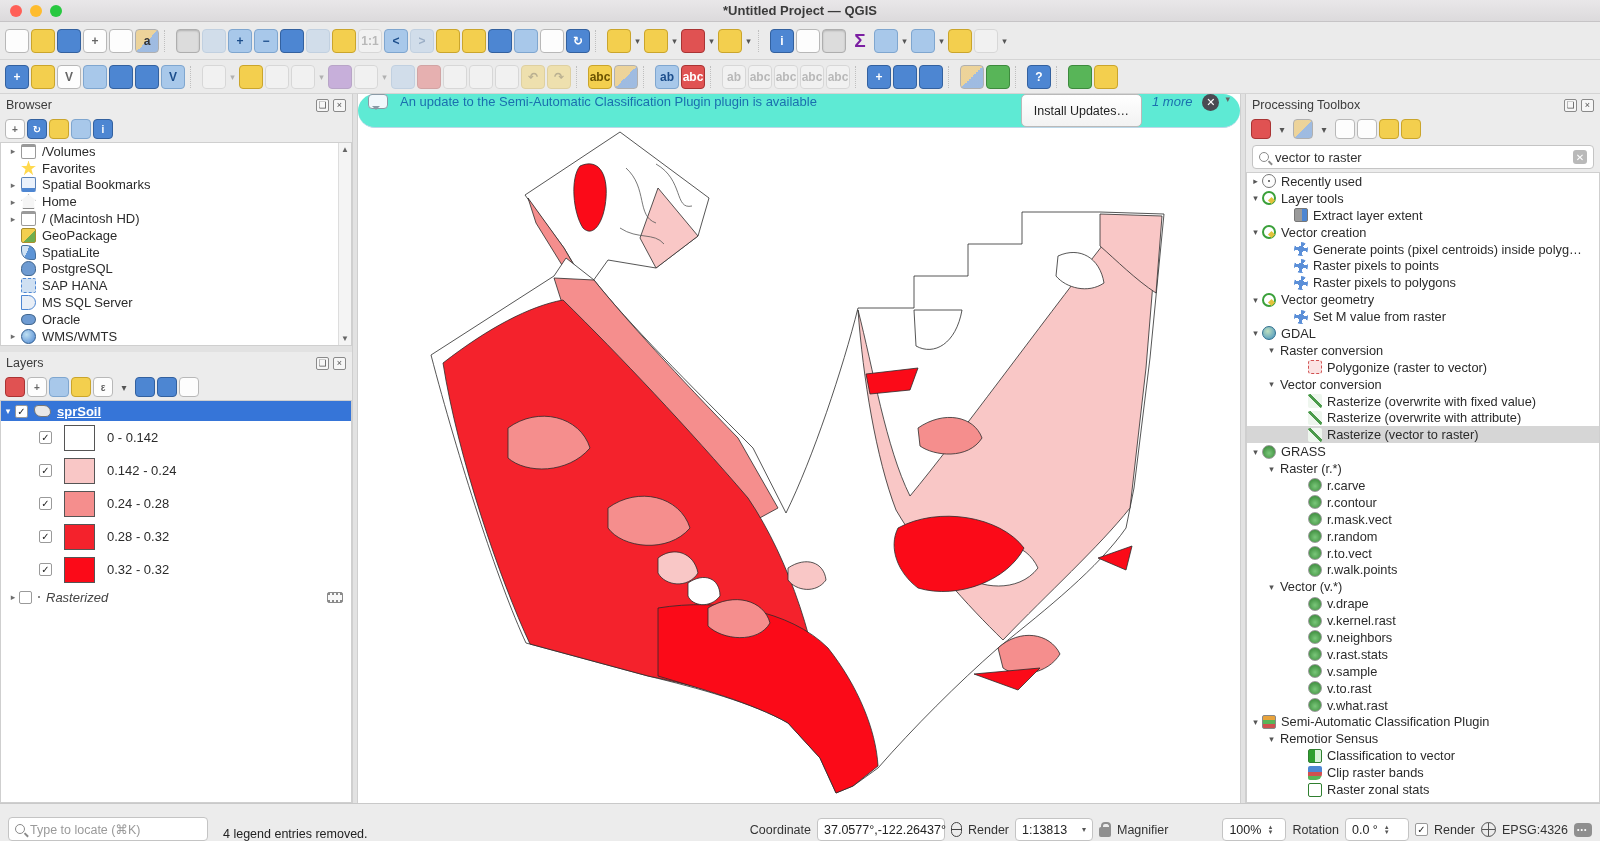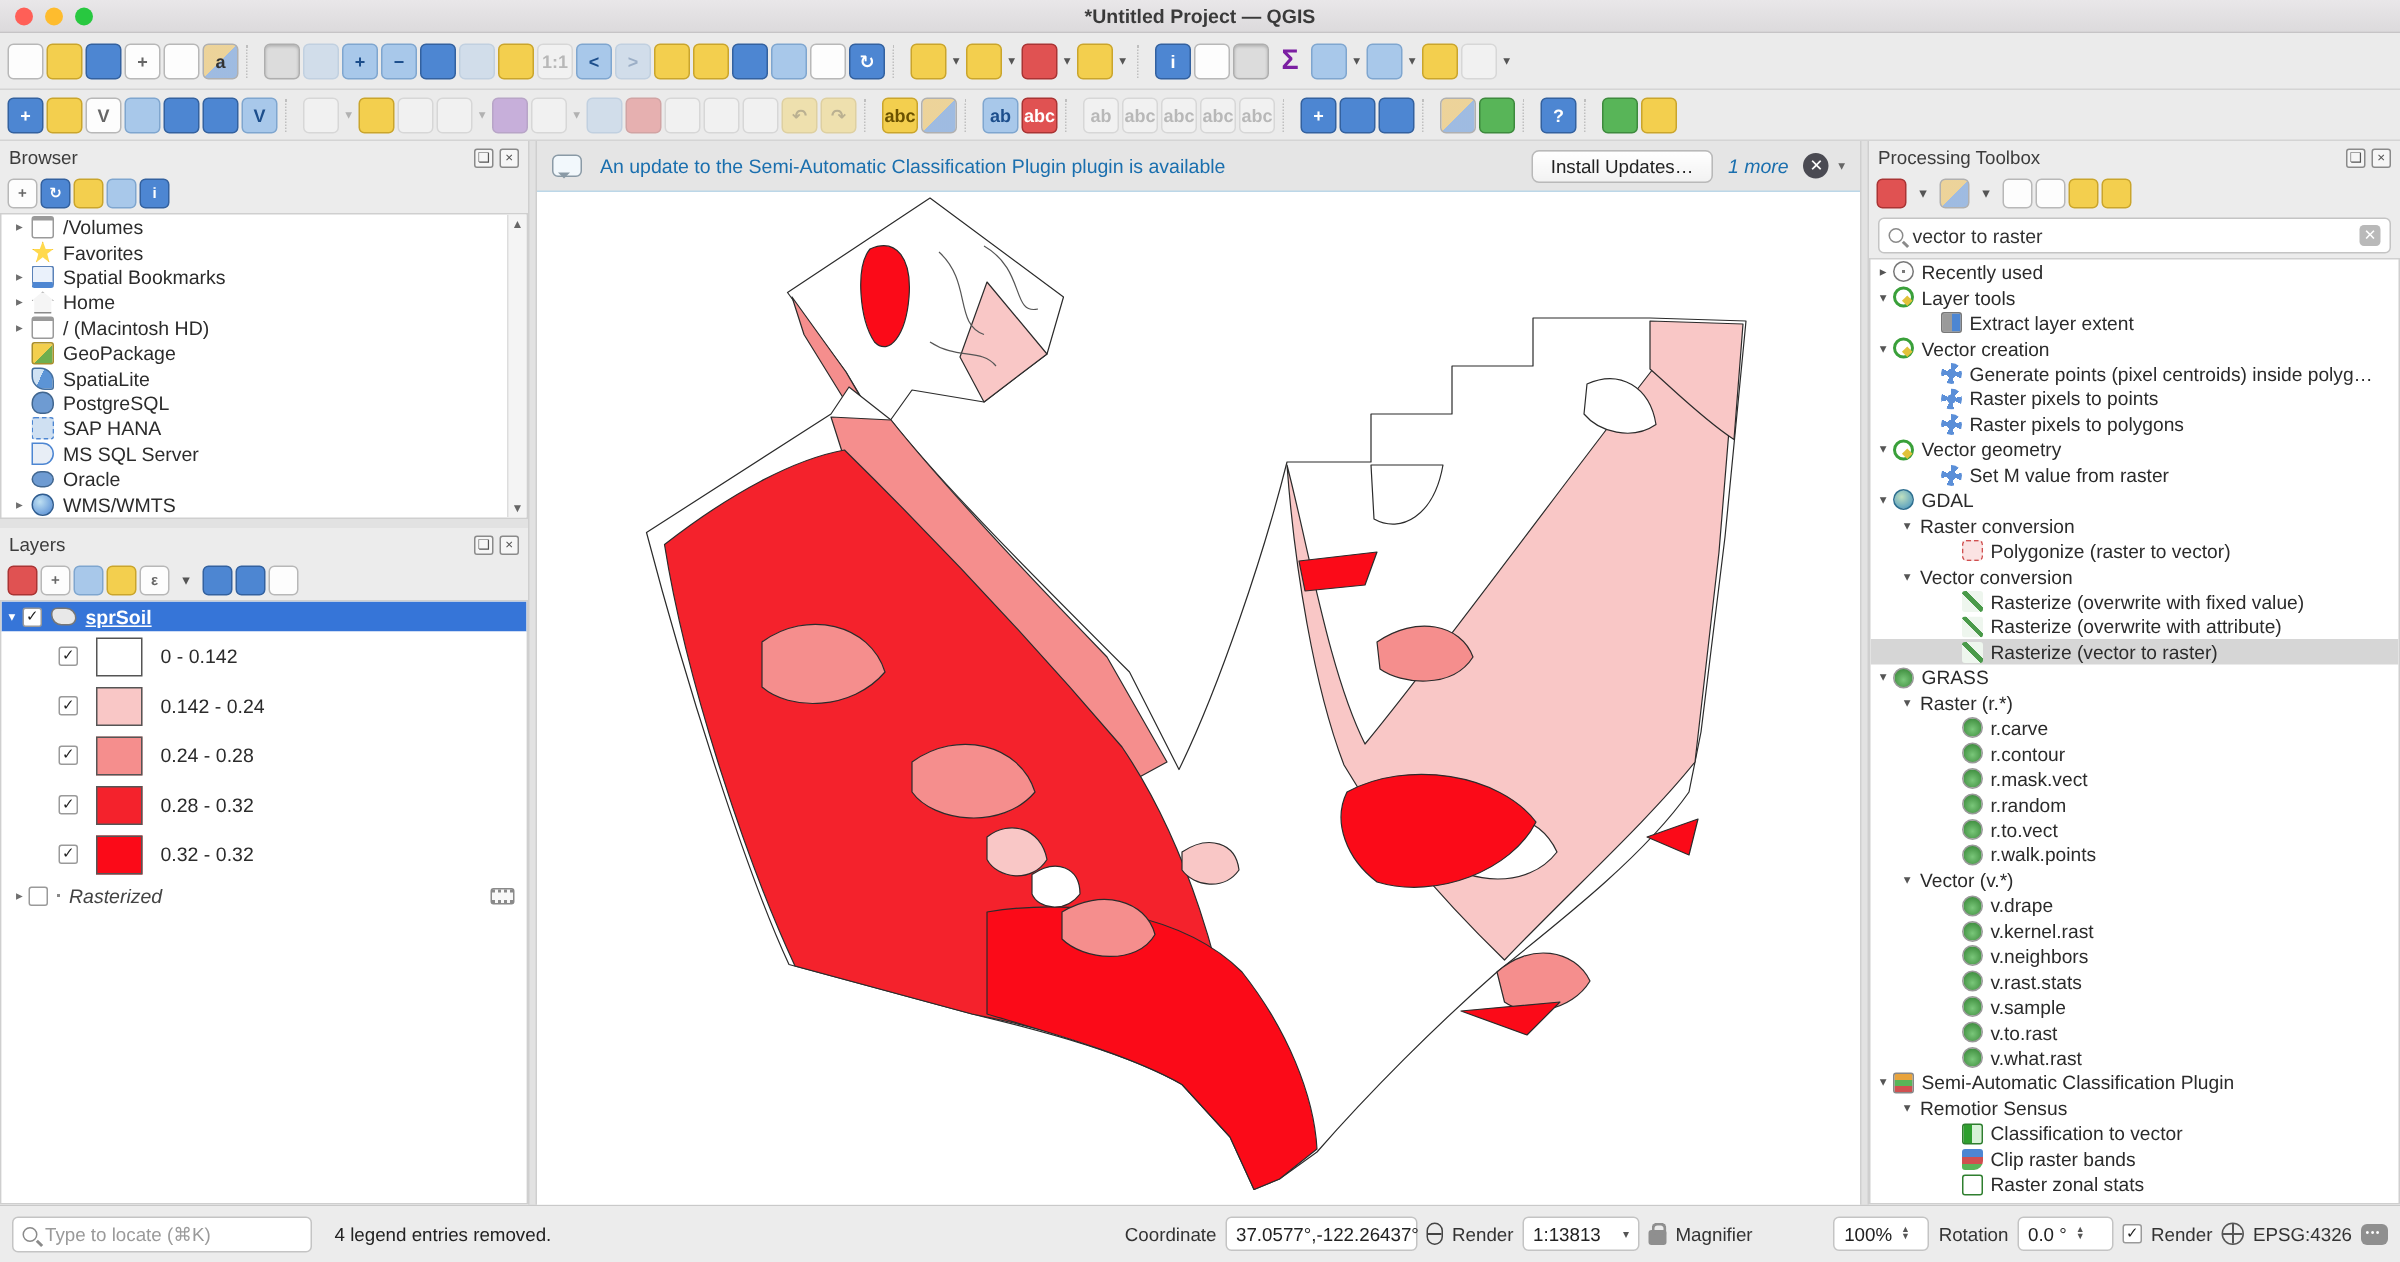--- a/index.html
+++ b/index.html
@@ -77,21 +77,21 @@
   .cb { width:13px; height:13px; background:#fff; border:1px solid #9a9a9a; border-radius:2px; font-size:10px; color:#222;
     display:inline-flex; align-items:center; justify-content:center; flex:none; }
   .lrow { height:33px; display:flex; align-items:center; padding-left:38px; background:#fff; }
   .lrow .sw { width:31px; height:26px; border:1px solid #555; margin:0 12px; flex:none; }
   .rastrow { height:22px; display:flex; align-items:center; padding-left:6px; background:#fff; font-style:italic; color:#444; }
   .memchip { margin-left:auto; margin-right:8px; width:16px; height:11px; border:1px solid #8a8a8a; border-radius:2px;
     background:repeating-linear-gradient(90deg,#8a8a8a 0 2px,transparent 2px 4px) top/100% 2px no-repeat,
                repeating-linear-gradient(90deg,#8a8a8a 0 2px,transparent 2px 4px) bottom/100% 2px no-repeat,#f8f8f8; }
 
   
-  .notif { height:34px; background:#e5e5e5; border-bottom:1px solid #bcd7e8; display:flex; align-items:center; padding:0 10px; flex:none; }
+  .notif { height:34px; background:#5eead4; border-bottom:1px solid #bcd7e8; display:flex; padding:0 10px; flex:none;border-radius:17px; }
   .bubble { width:20px; height:15px; border:1.5px solid #8a9aa6; border-radius:4px; position:relative; background:#f2f8fc; flex:none; }
   .bubble:after { content:""; position:absolute; left:3px; bottom:-6px; border:4px solid transparent; border-top-color:#8a9aa6; }
   .nmsg { color:#1a6fae; margin-left:12px; }
   .nbtn { margin-left:auto; background:linear-gradient(#fff,#f2f2f2); border:1px solid #b9b9b9; border-radius:5px;
     padding:3px 12px; font-size:12.5px; color:#222; }
   .nmore { color:#1a6fae; font-style:italic; margin:0 10px; }
   .nclose { width:17px; height:17px; border-radius:50%; background:#4a4a52; color:#fff; font-size:11px;
     display:flex; align-items:center; justify-content:center; }
   .ndd { color:#666; font-size:9px; margin-left:6px; }
 
@@ -119,21 +119,21 @@
   .i-poly { background:#fbe3e3; border:1px dashed #d05050; border-radius:3px; }
   .i-rast { background:linear-gradient(45deg,transparent 45%,#4a9a4a 45% 60%,transparent 60%),#eef6ee; border-radius:2px; }
   .i-grass { background:radial-gradient(circle at 50% 60%,#7ac77a,#2f7f2f); border-radius:50%; border:1px solid #9a9a9a; }
   .i-sacp { background:linear-gradient(#e8a33b 33%,#58b558 33% 66%,#d05050 66%); border:1px solid #888; }
   .i-cvec { background:linear-gradient(90deg,#2f9f2f 50%,#d8f2d8 50%); border:1px solid #2f7f2f; }
   .i-clip { background:linear-gradient(#4d86d2 40%,#d05050 40% 70%,#58b558 70%); border-radius:2px 2px 6px 2px; }
   .i-zonal { background:#fff; border:1px solid #2f7f2f; color:#b03030; font-size:10px; font-weight:bold; text-align:center; line-height:12px; }
   .i-extract { background:linear-gradient(90deg,#9a9a9a 55%,#4d86d2 55%); border:1px solid #777; }
 
   
-  .statusbar { height:38px; background:#ececec; border-top:1px solid #c9c9c9; display:flex; align-items:center;
+  .statusbar { height:38px; background:#ececec; border-top:1px solid #c9c9c9; display:flex; align-items:flex-end;
     padding:0 8px; font-size:12.5px; color:#333; gap:7px; }
   .locate { width:200px; height:24px; background:#fff; border:1px solid #c4c4c4; border-radius:4px;
     display:flex; align-items:center; padding:0 6px; color:#9a9a9a; gap:5px; }
   .sbmsg { margin-left:8px; color:#222; }
   .sbright { margin-left:auto; display:flex; align-items:center; gap:6px; }
   .sbox { background:#fff; border:1px solid #c4c4c4; border-radius:4px; height:23px; display:flex; align-items:center; padding:0 6px; color:#222; }
   .spin { padding-right:2px; }
   .spin .st { display:flex; flex-direction:column; font-size:6px; color:#555; line-height:5px; margin-left:6px; }
   .lock { width:12px; height:10px; background:#8f8f8f; border-radius:2px; position:relative; margin-top:4px; }
   .lock:before { content:""; position:absolute; top:-5px; left:2px; width:6px; height:6px; border:2px solid #8f8f8f; border-bottom:none; border-radius:4px 4px 0 0; }

